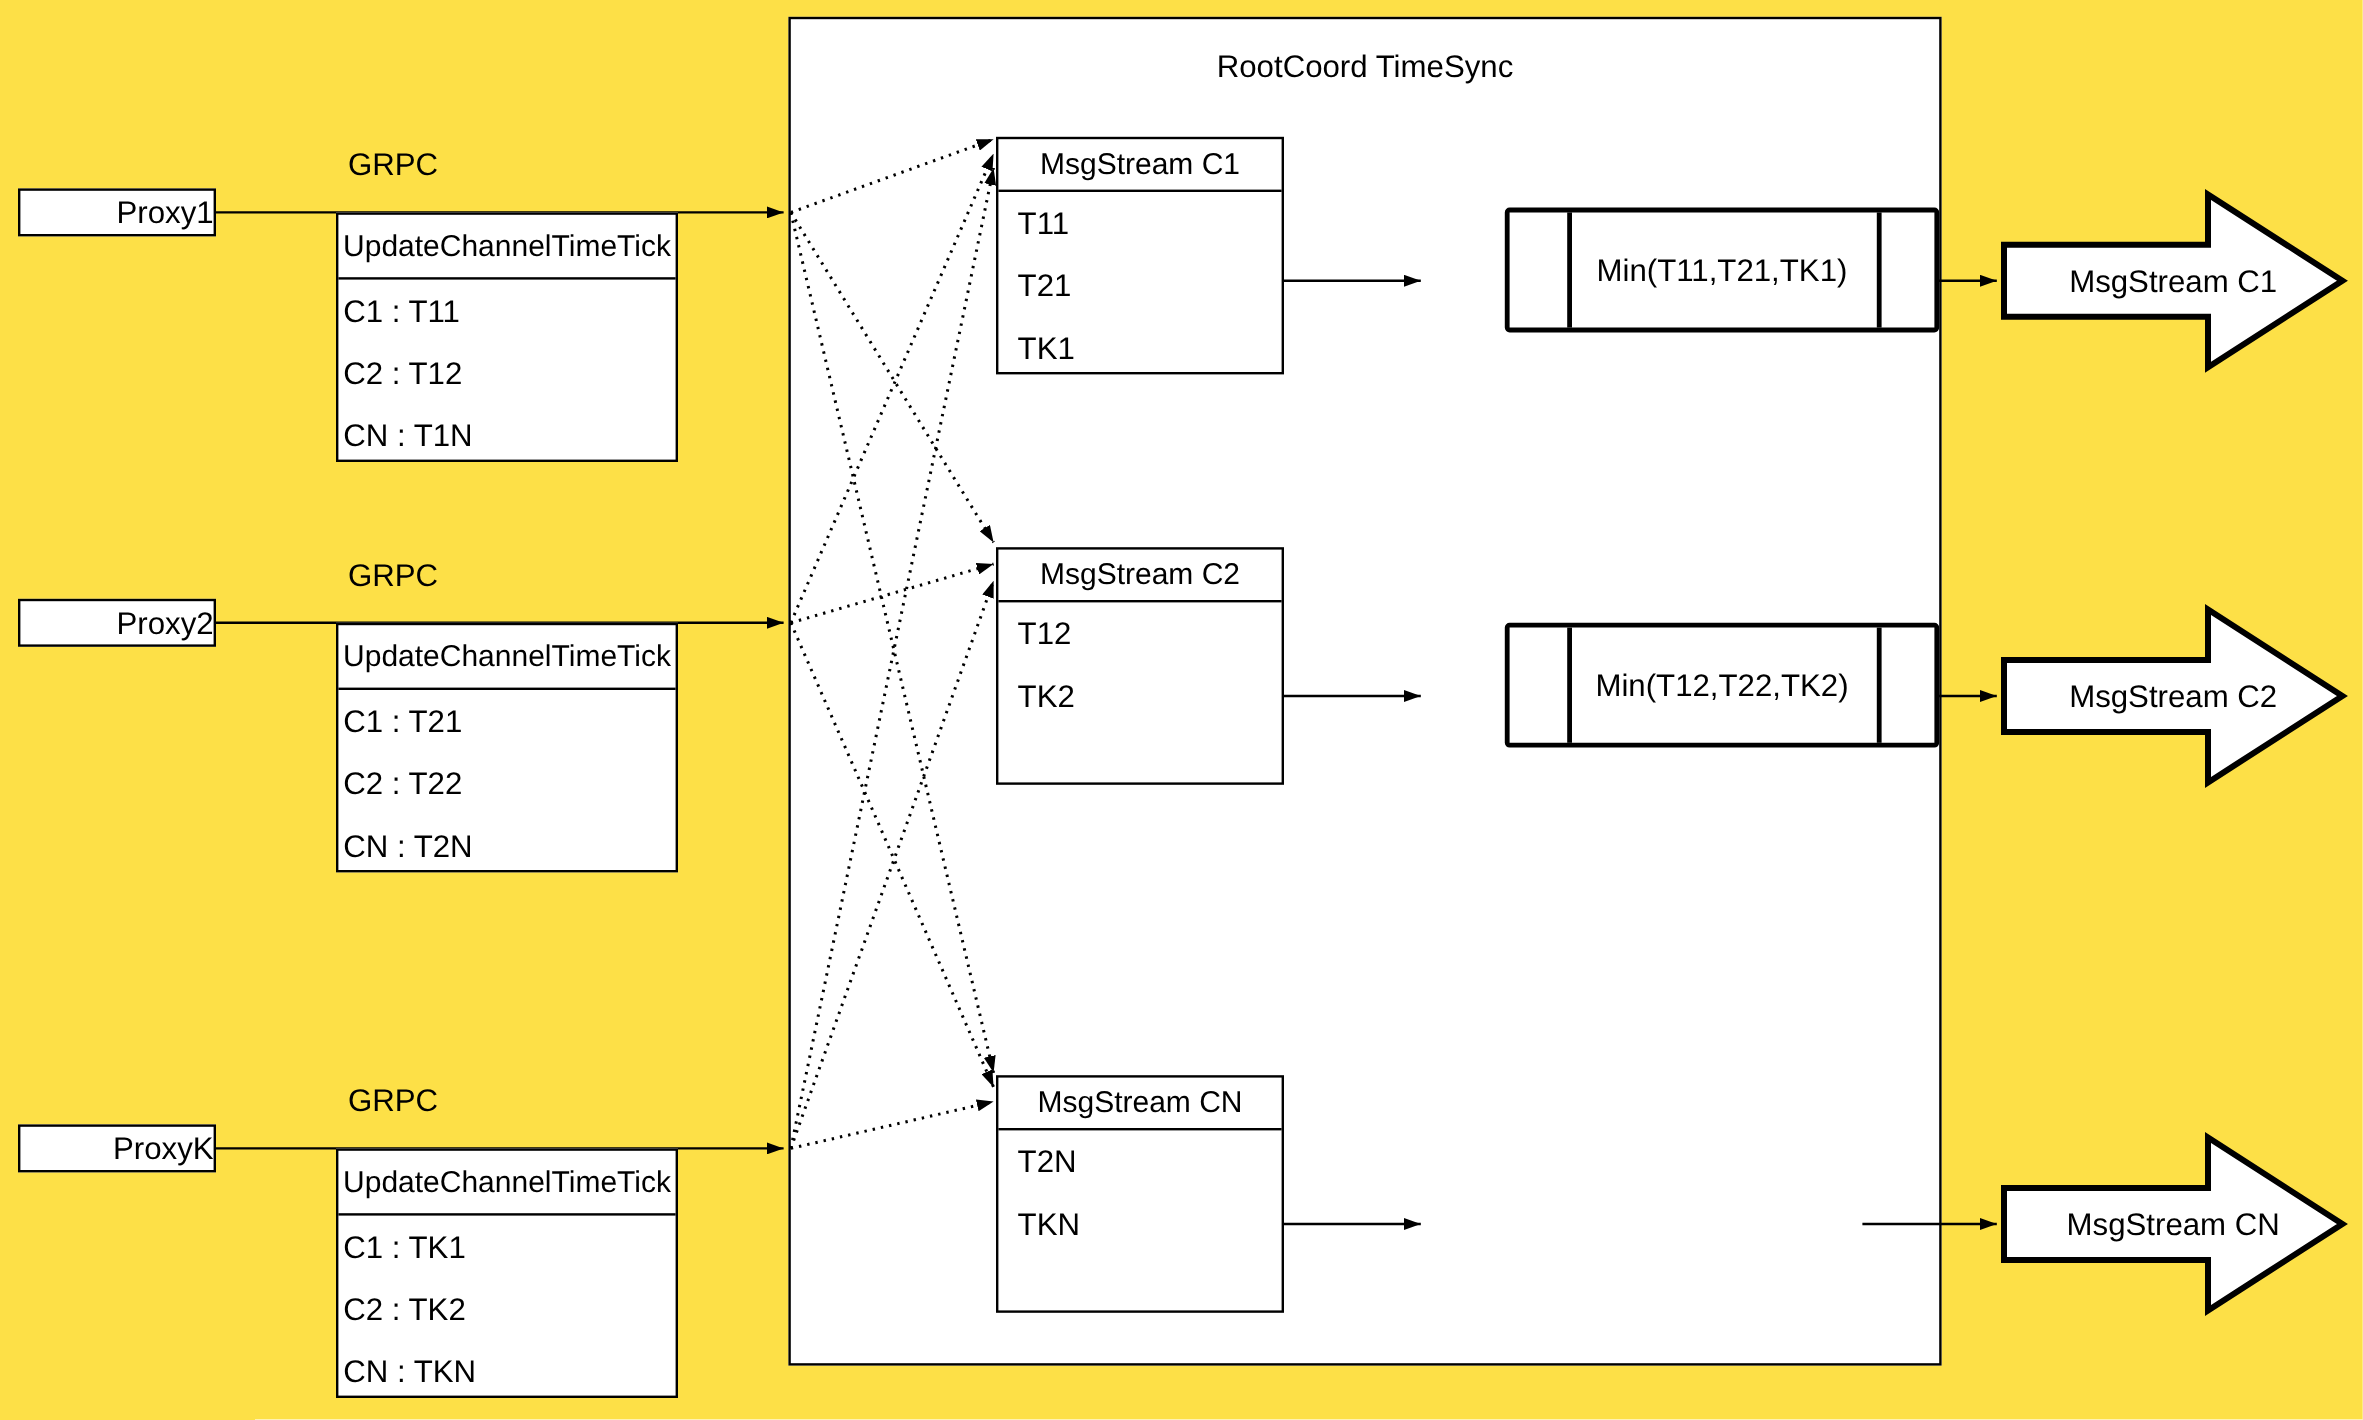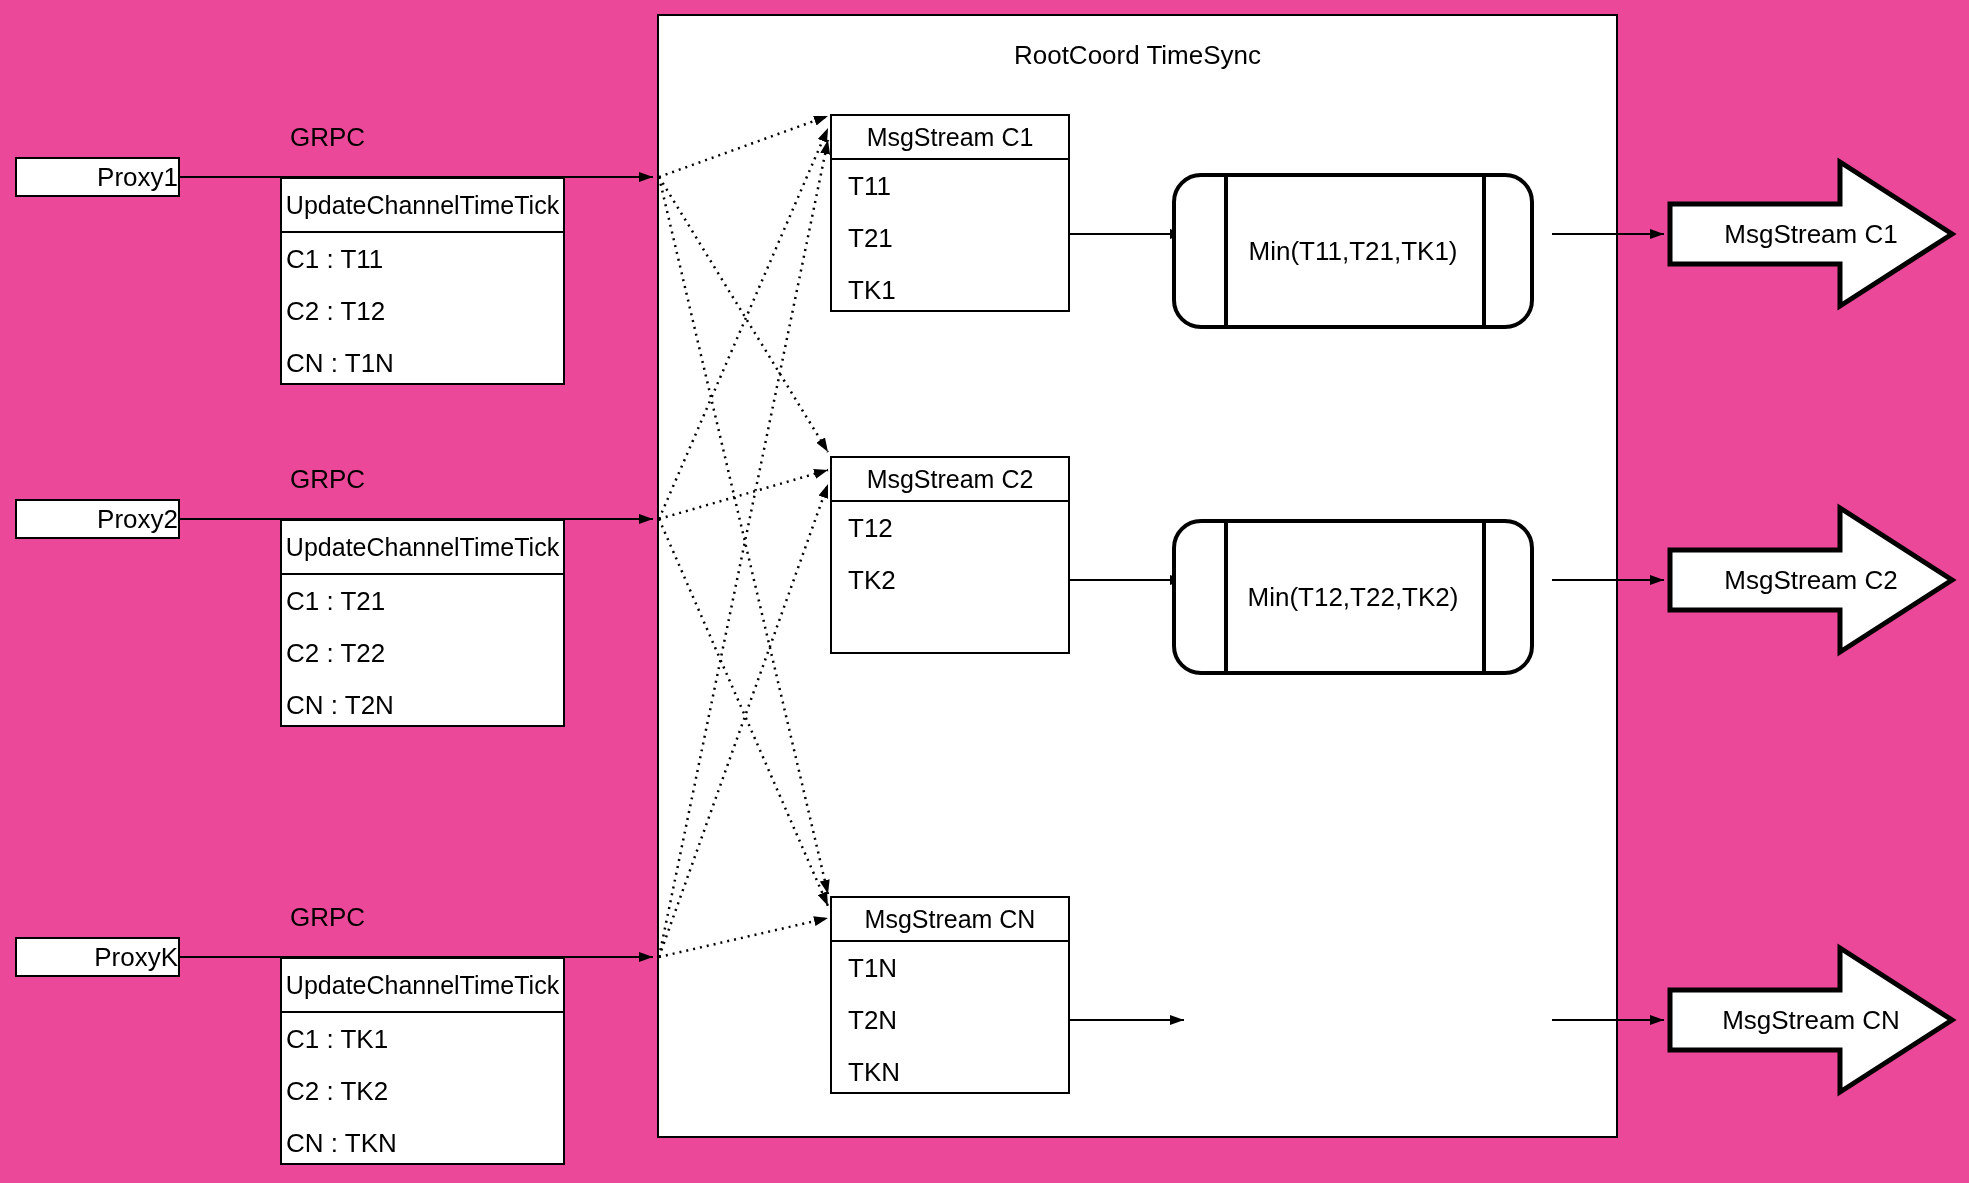--- a/index.html
+++ b/index.html
@@ -1,17 +1,17 @@
 <!DOCTYPE html>
 <html><head>
 <meta charset="utf-8">
 <style>
   html,body{margin:0;padding:0;background:#fff;}
   #canvas{
-    position:relative;width:1969px;height:1183px;background:#ec4899;overflow:hidden;
+    position:relative;width:1969px;height:1183px;background:#fde047;overflow:hidden;
     font-family:"Liberation Sans",sans-serif;color:#000;text-decoration:underline;
   }
   .abs{position:absolute;box-sizing:border-box;}
   svg.layer{position:absolute;left:0;top:0;z-index:1;}
   .proxy-box{
     left:15px;width:165px;height:40px;border:2px solid #000;background:#fff;z-index:2;
     display:flex;align-items:center;justify-content:flex-end;font-size:26px;
   }
   .grpc-label{
     left:290px;width:200px;height:30px;font-size:26px;z-index:2;
@@ -36,21 +36,21 @@
     left:830px;width:240px;height:198px;border:2px solid #000;background:#fff;z-index:2;
   }
   .stream-table .hdr{
     height:42px;border-bottom:2px solid #000;display:flex;align-items:center;
     justify-content:center;font-size:25px;
   }
   .stream-table .row{
     height:52px;display:flex;align-items:center;padding-left:16px;font-size:26px;
   }
   .min-box{
-    left:1172px;width:362px;height:156px;border:4px solid #000;border-radius:29px;
+    left:1254px;width:362px;height:104px;border:4px solid #000;border-radius:4px;
     background:#fff;z-index:2;display:flex;align-items:center;justify-content:center;
     font-size:26px;
   }
   .min-box .vline{
     position:absolute;top:0;bottom:0;width:4px;background:#000;
   }
   .min-box .vline.l{left:48px;}
   .min-box .vline.r{left:306px;}
   .min-box .min-label{position:relative;z-index:1;background:transparent;}
   .out-label{
@@ -141,21 +141,20 @@
     <div class="row">T21</div>
     <div class="row">TK1</div>
   </div>
   <div class="abs stream-table" style="top:456px">
     <div class="hdr">MsgStream C2</div>
     <div class="row">T12</div>
     <div class="row">TK2</div>
   </div>
   <div class="abs stream-table" style="top:896px">
     <div class="hdr">MsgStream CN</div>
-    <div class="row">T1N</div>
     <div class="row">T2N</div>
     <div class="row">TKN</div>
   </div>
 
   <div class="abs min-box" style="top:173px">
     <div class="vline l"></div>
     <div class="vline r"></div>
     <span class="min-label">Min(T11,T21,TK1)</span>
   </div>
   <div class="abs min-box" style="top:519px">

